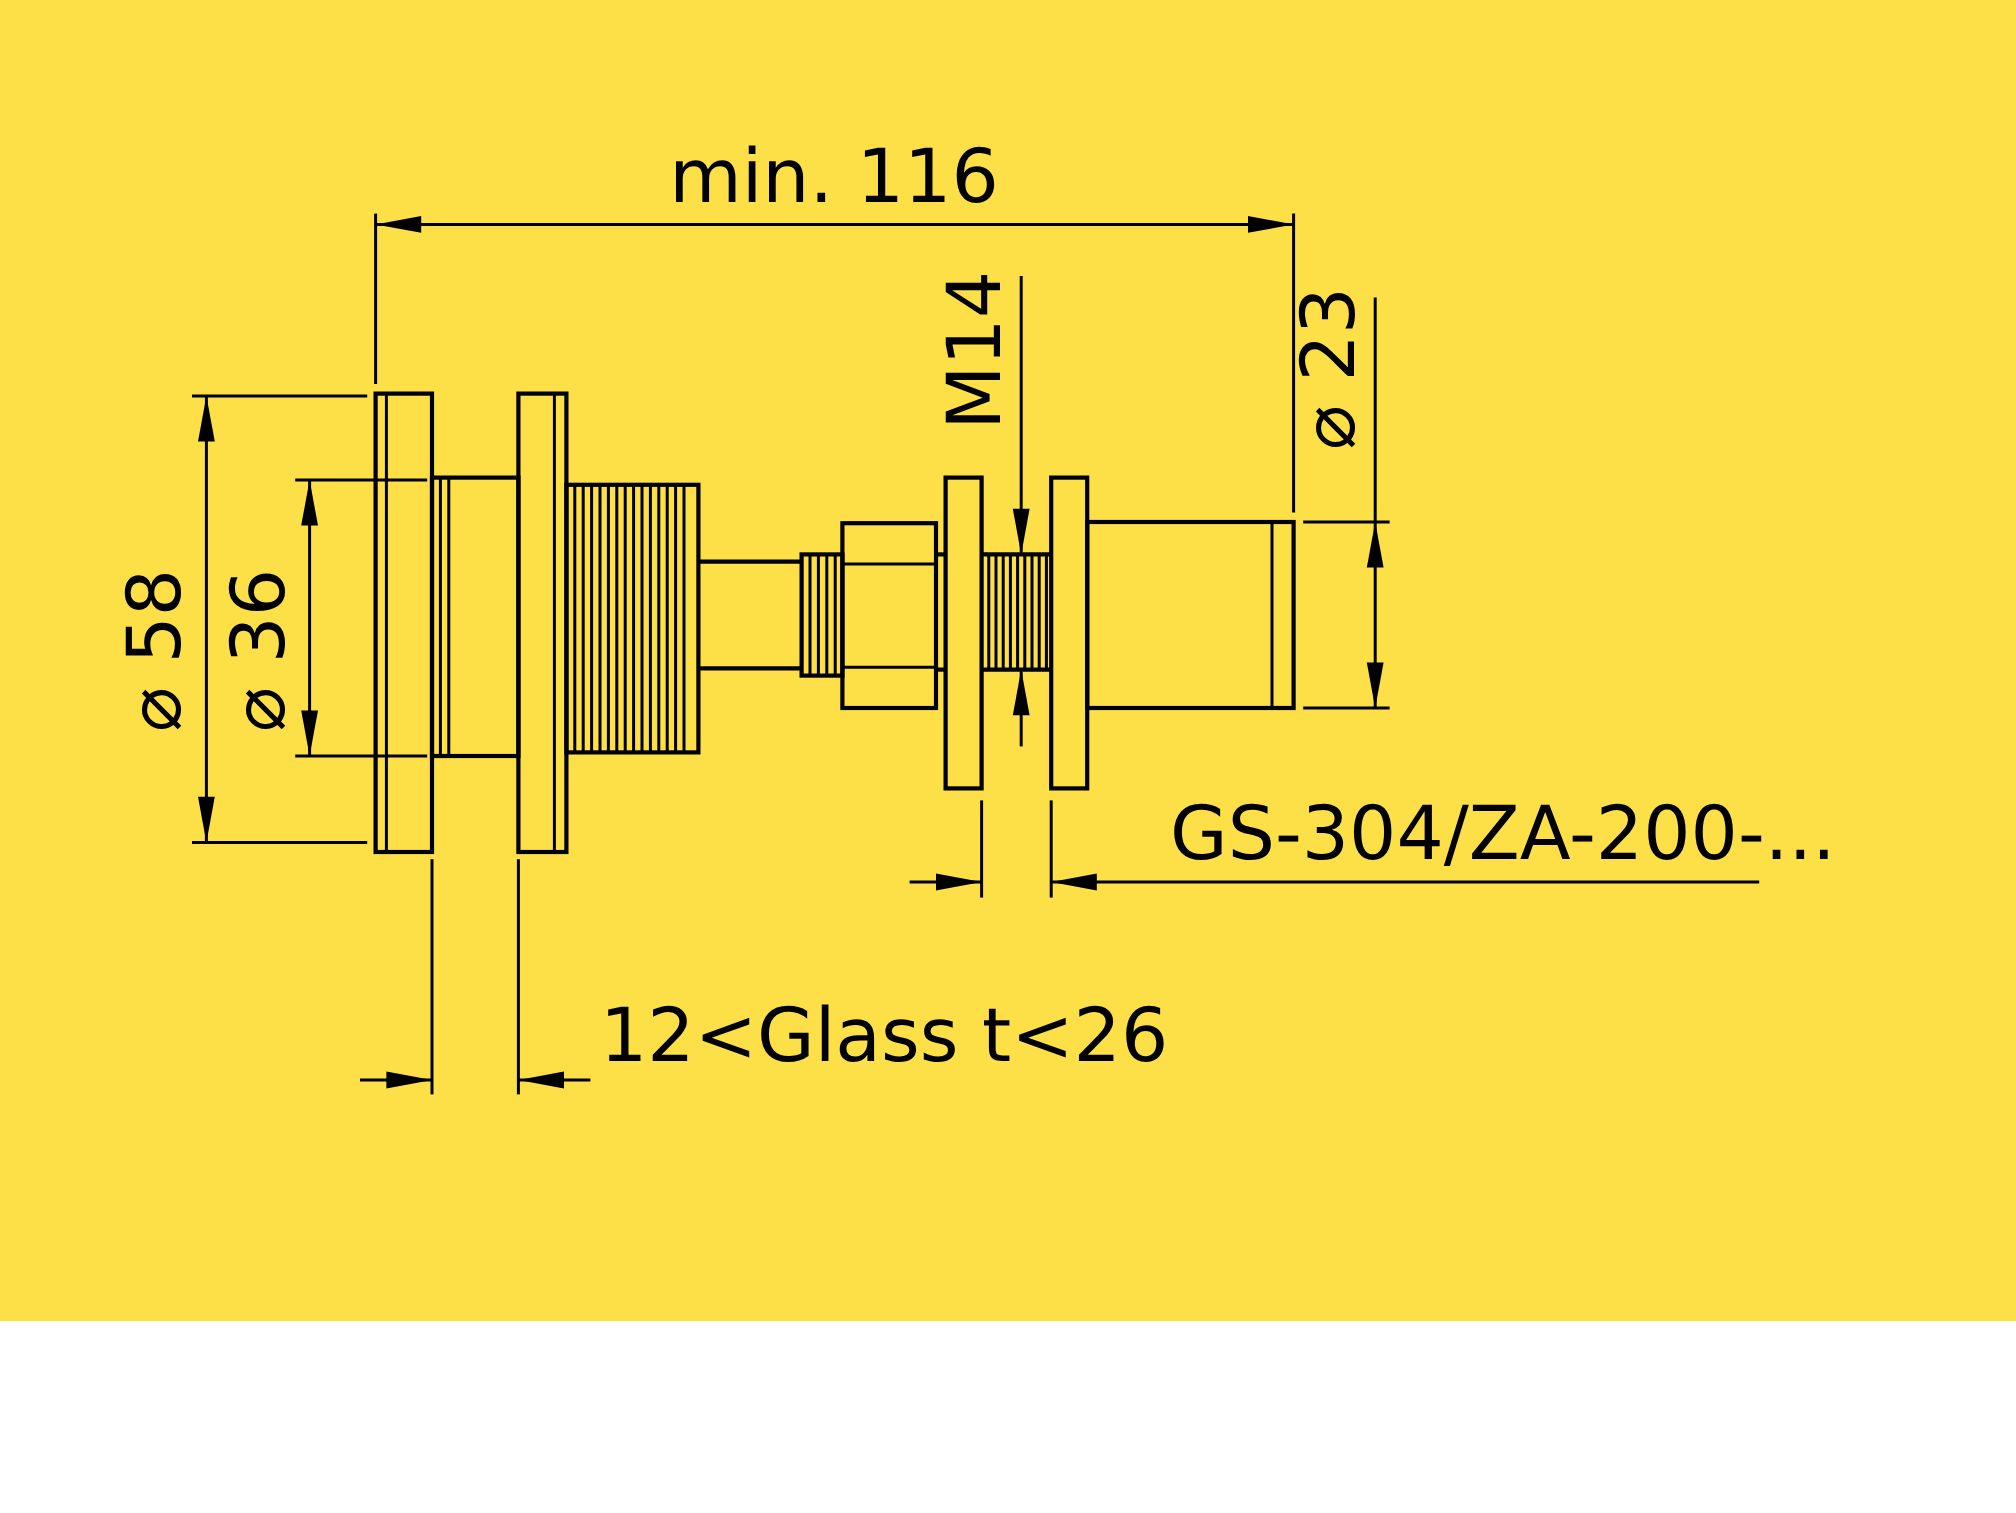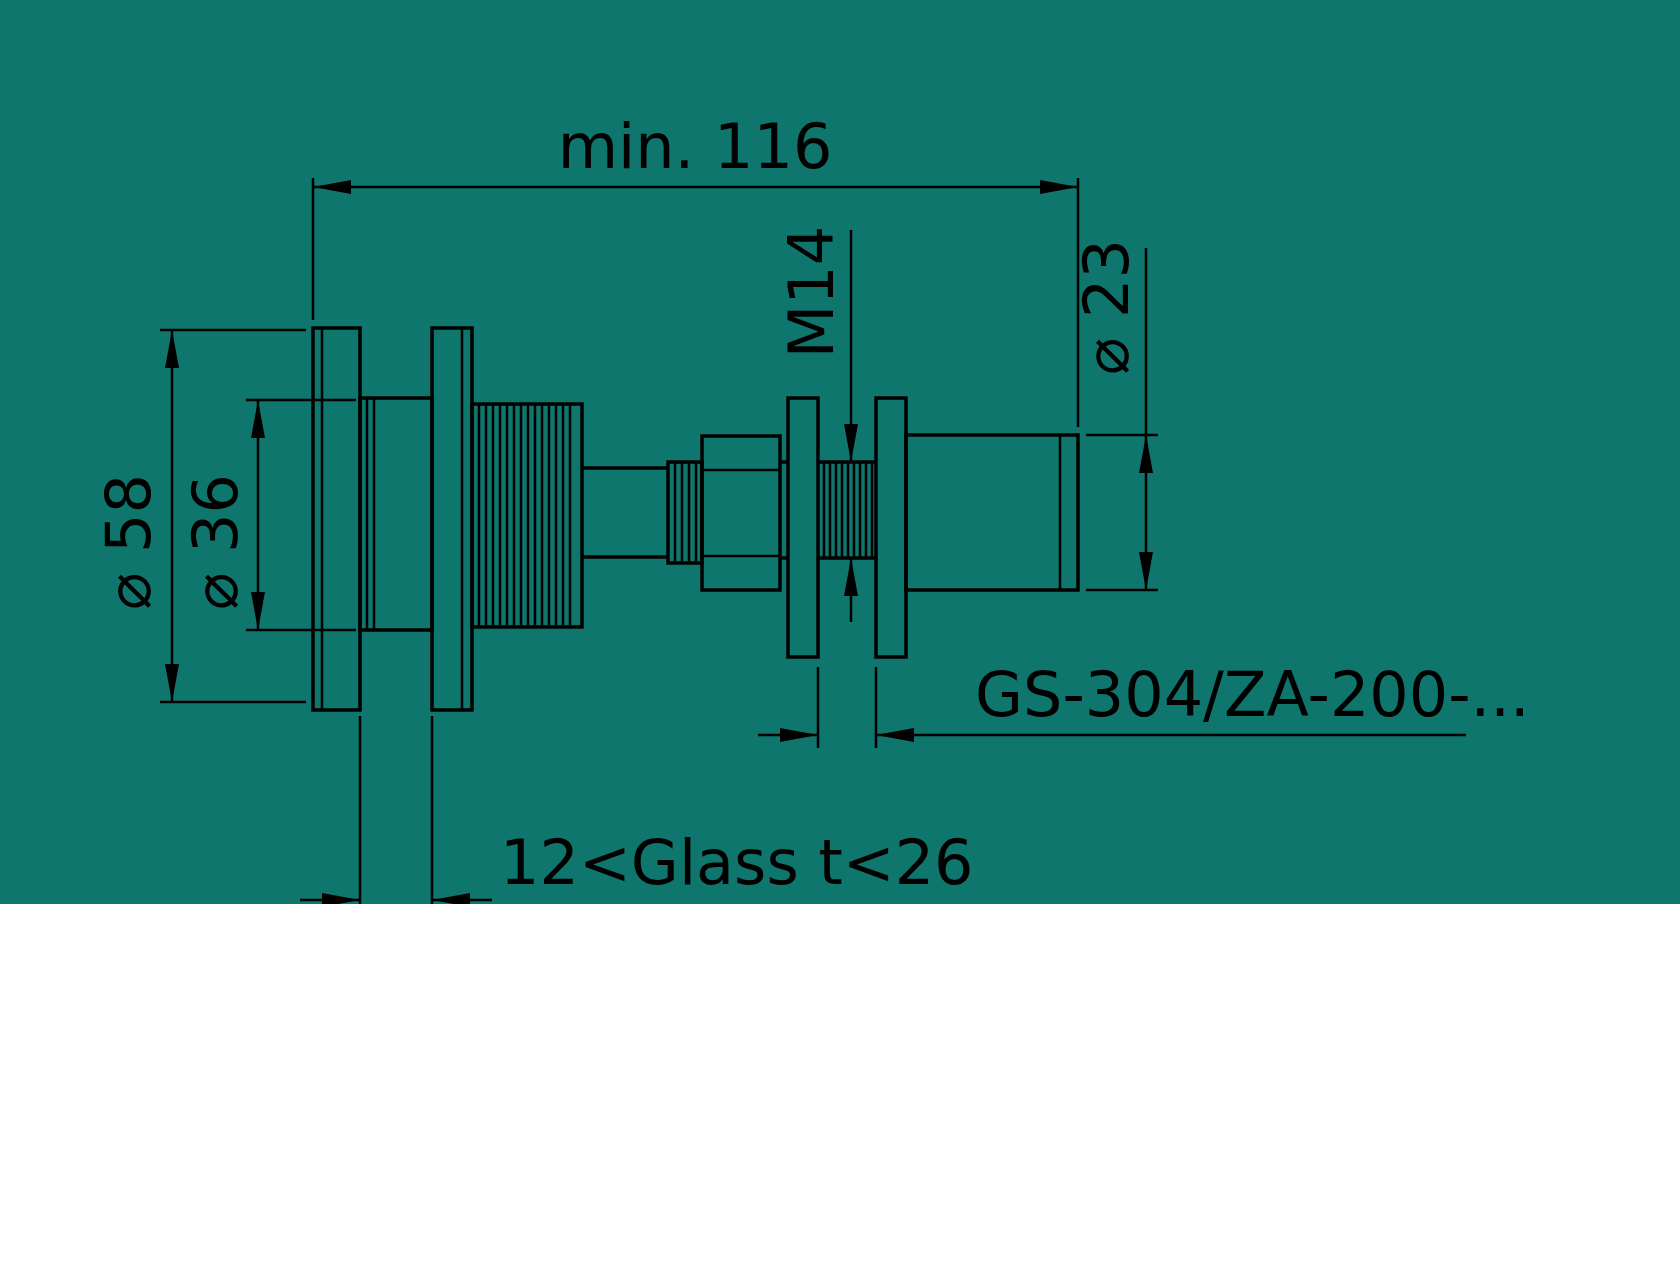--- a/index.html
+++ b/index.html
@@ -2,22 +2,22 @@
 <html><head>
 <meta charset="utf-8">
 <style>
   html, body {
     margin: 0;
     padding: 0;
     background: #ffffff;
   }
   .sheet {
     width: 1680px;
-    height: 904px;
-    background: #0f766e;
+    height: 1101px;
+    background: #fde047;
     position: relative;
     overflow: hidden;
   }
   svg {
     display: block;
   }
   .dim-text {
     font-family: "DejaVu Sans", sans-serif;
     font-size: 62px;
     fill: #000000;

